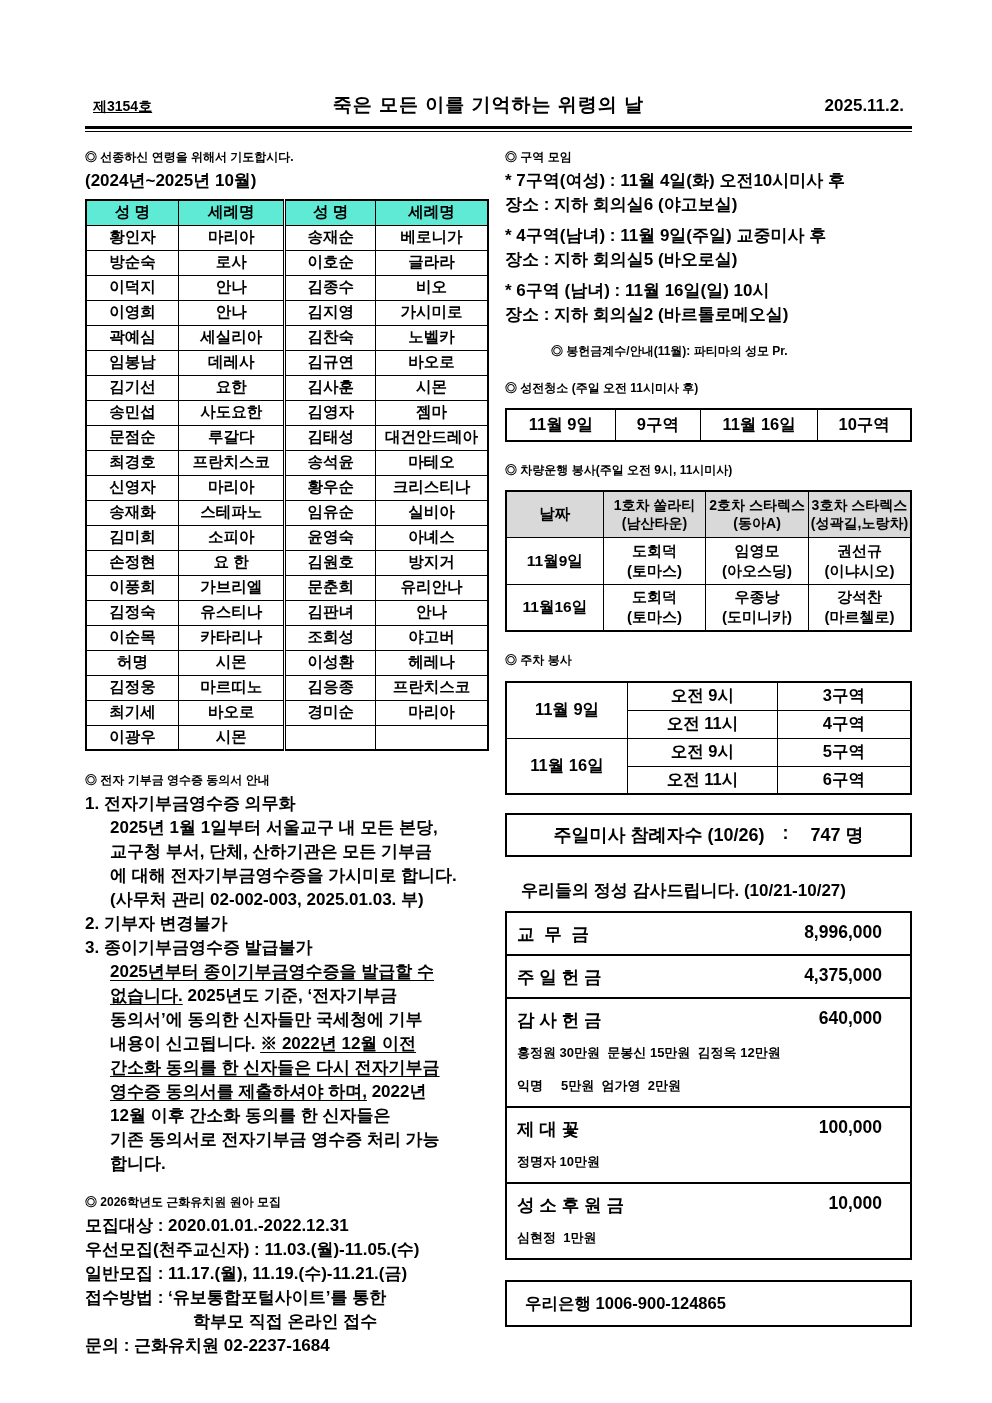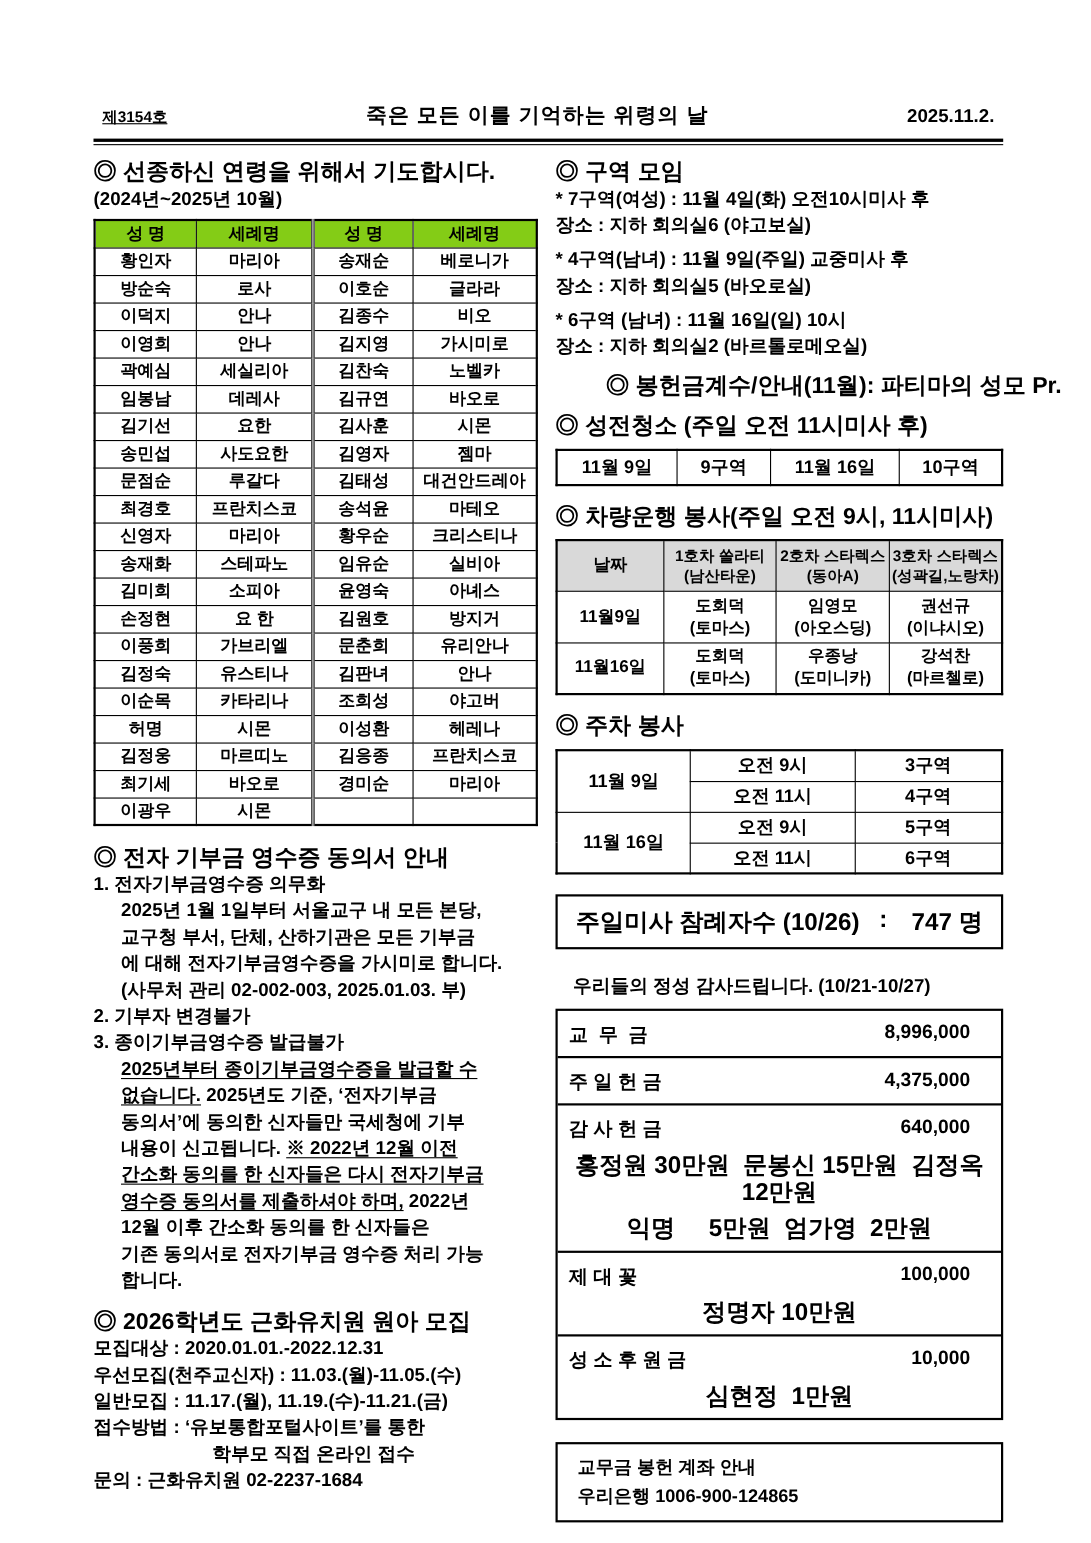--- a/index.html
+++ b/index.html
@@ -19,30 +19,30 @@
   .masthead .title { font-size:19px; font-weight:700; letter-spacing:1px; }
   .masthead .date  { font-size:17px; font-weight:700; }
   .rule-thick { height:3px; background:#000; }
   .rule-thin  { height:1px; background:#000; margin-top:2px; }
 
   
   .cols { display:flex; gap:16px; margin-top:13px; }
   .col-left  { width:404px; flex:none; }
   .col-right { width:407px; flex:none; }
   .line { font-size:17px; line-height:24px; white-space:nowrap; }
-  .sec-title { font-size:21px; line-height:24px; white-space:nowrap; }
+  .sec-title { font-size:12px; line-height:24px; white-space:nowrap; }
 
   
   table { border-collapse:collapse; }
   .memorial-table { width:100%; margin-top:6px; border:2px solid #000; table-layout:fixed; }
   .memorial-table th, .memorial-table td {
     border:1px solid #000; height:25px; text-align:center;
     font-size:15.5px; font-weight:600; overflow:hidden;
   }
-  .memorial-table th { background:#84cc16; }
+  .memorial-table th { background:#5eead4; }
   .memorial-table th:nth-child(2), .memorial-table td:nth-child(2) { border-right:3px double #000; }
 
   
   .receipt { margin-top:17px; }
   .indent { padding-left:25px; }
   .u { text-decoration:underline; text-underline-offset:3px; }
 
   
   .kinder { margin-top:14px; }
   .indent2 { padding-left:108px; }
@@ -60,30 +60,30 @@
   .shuttle-table th { background:#d9d9d9; border:1px solid #000; font-size:14px; line-height:18px; height:46px; font-weight:600; }
   .shuttle-table td { border:1px solid #000; text-align:center; font-size:15px; line-height:20px; height:47px; }
   .shuttle-table .c0 { width:24%; font-size:15.5px; }
 
   .parking { margin-top:16px; }
   .parking-table { width:100%; margin-top:9px; border:2px solid #000; table-layout:fixed; }
   .parking-table td { border:1px solid #000; height:28px; text-align:center; font-size:16.5px; }
   .parking-table .dcol { width:30%; }
   .parking-table .tcol { width:37%; }
 
-  .attendance { margin-top:18px; border:2px solid #000; padding:8px 12px; display:flex; justify-content:center; font-size:22px; }
+  .attendance { margin-top:18px; border:2px solid #000; padding:8px 12px; display:flex; justify-content:center; font-size:18px; }
   .attendance .colon { margin:0 22px 0 18px; }
 
   .thanks { margin-top:22px; padding-left:16px; font-size:17px; white-space:nowrap; }
 
   .offering-box { margin-top:9px; border:2px solid #000; }
   .off-group { border-bottom:2px solid #000; }
   .off-group:last-child { border-bottom:none; }
   .off-row { display:flex; justify-content:space-between; padding:9px 28px 8px 10px; font-size:17.5px; white-space:pre-wrap; }
-  .off-detail { padding:0 10px 8px 10px; font-size:22px; line-height:25px; white-space:pre-wrap;text-align:center; }
+  .off-detail { padding:0 10px 8px 10px; font-size:13px; line-height:25px; white-space:pre-wrap; }
 
   .bank-box { margin-top:20px; border:2px solid #000; padding:8px 8px 9px 8px; }
   .bank-box .line { font-size:16.5px; line-height:26px; padding-left:10px; }
 </style>
 </head>
 <body>
 
 <div class="page">
 
   <div class="masthead">
@@ -416,20 +416,19 @@
             <div class="off-row"><span>제 대 꽃</span><span>100,000</span></div>
             <div class="off-detail">정명자 10만원</div>
           </div>
           <div class="off-group">
             <div class="off-row"><span>성 소 후 원 금</span><span>10,000</span></div>
             <div class="off-detail">심현정  1만원</div>
           </div>
         </div>
 
       <div class="bank-box">
-        <div class="line">교무금 봉헌 계좌 안내</div>
         <div class="line">우리은행 1006-900-124865</div>
 
       </div>
 
     </div>
   </div>
 </div>
 
 </body></html>

